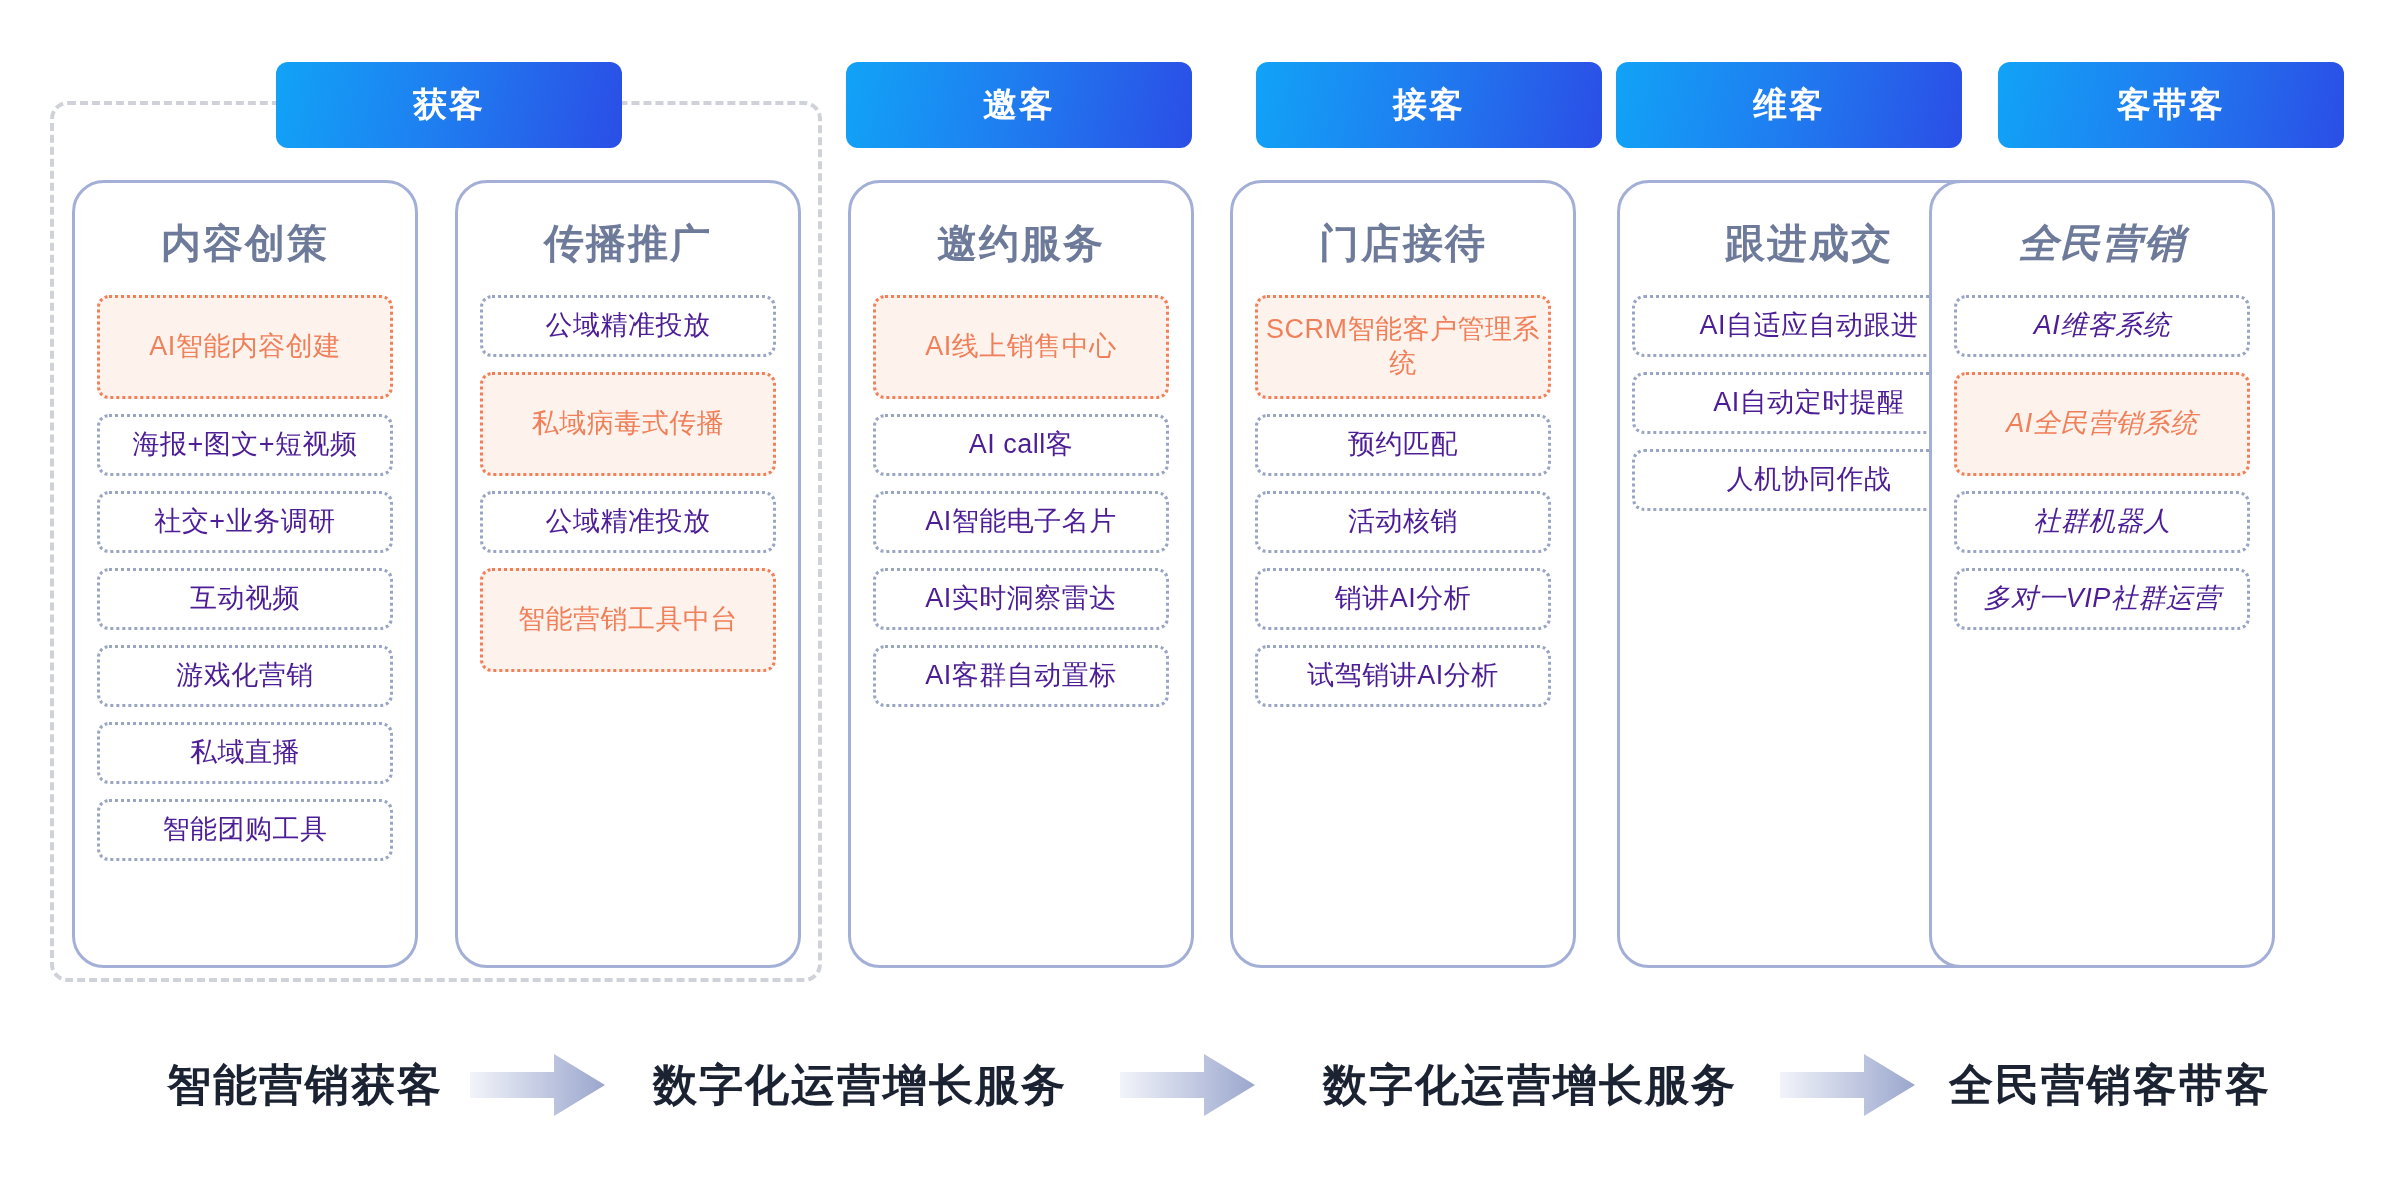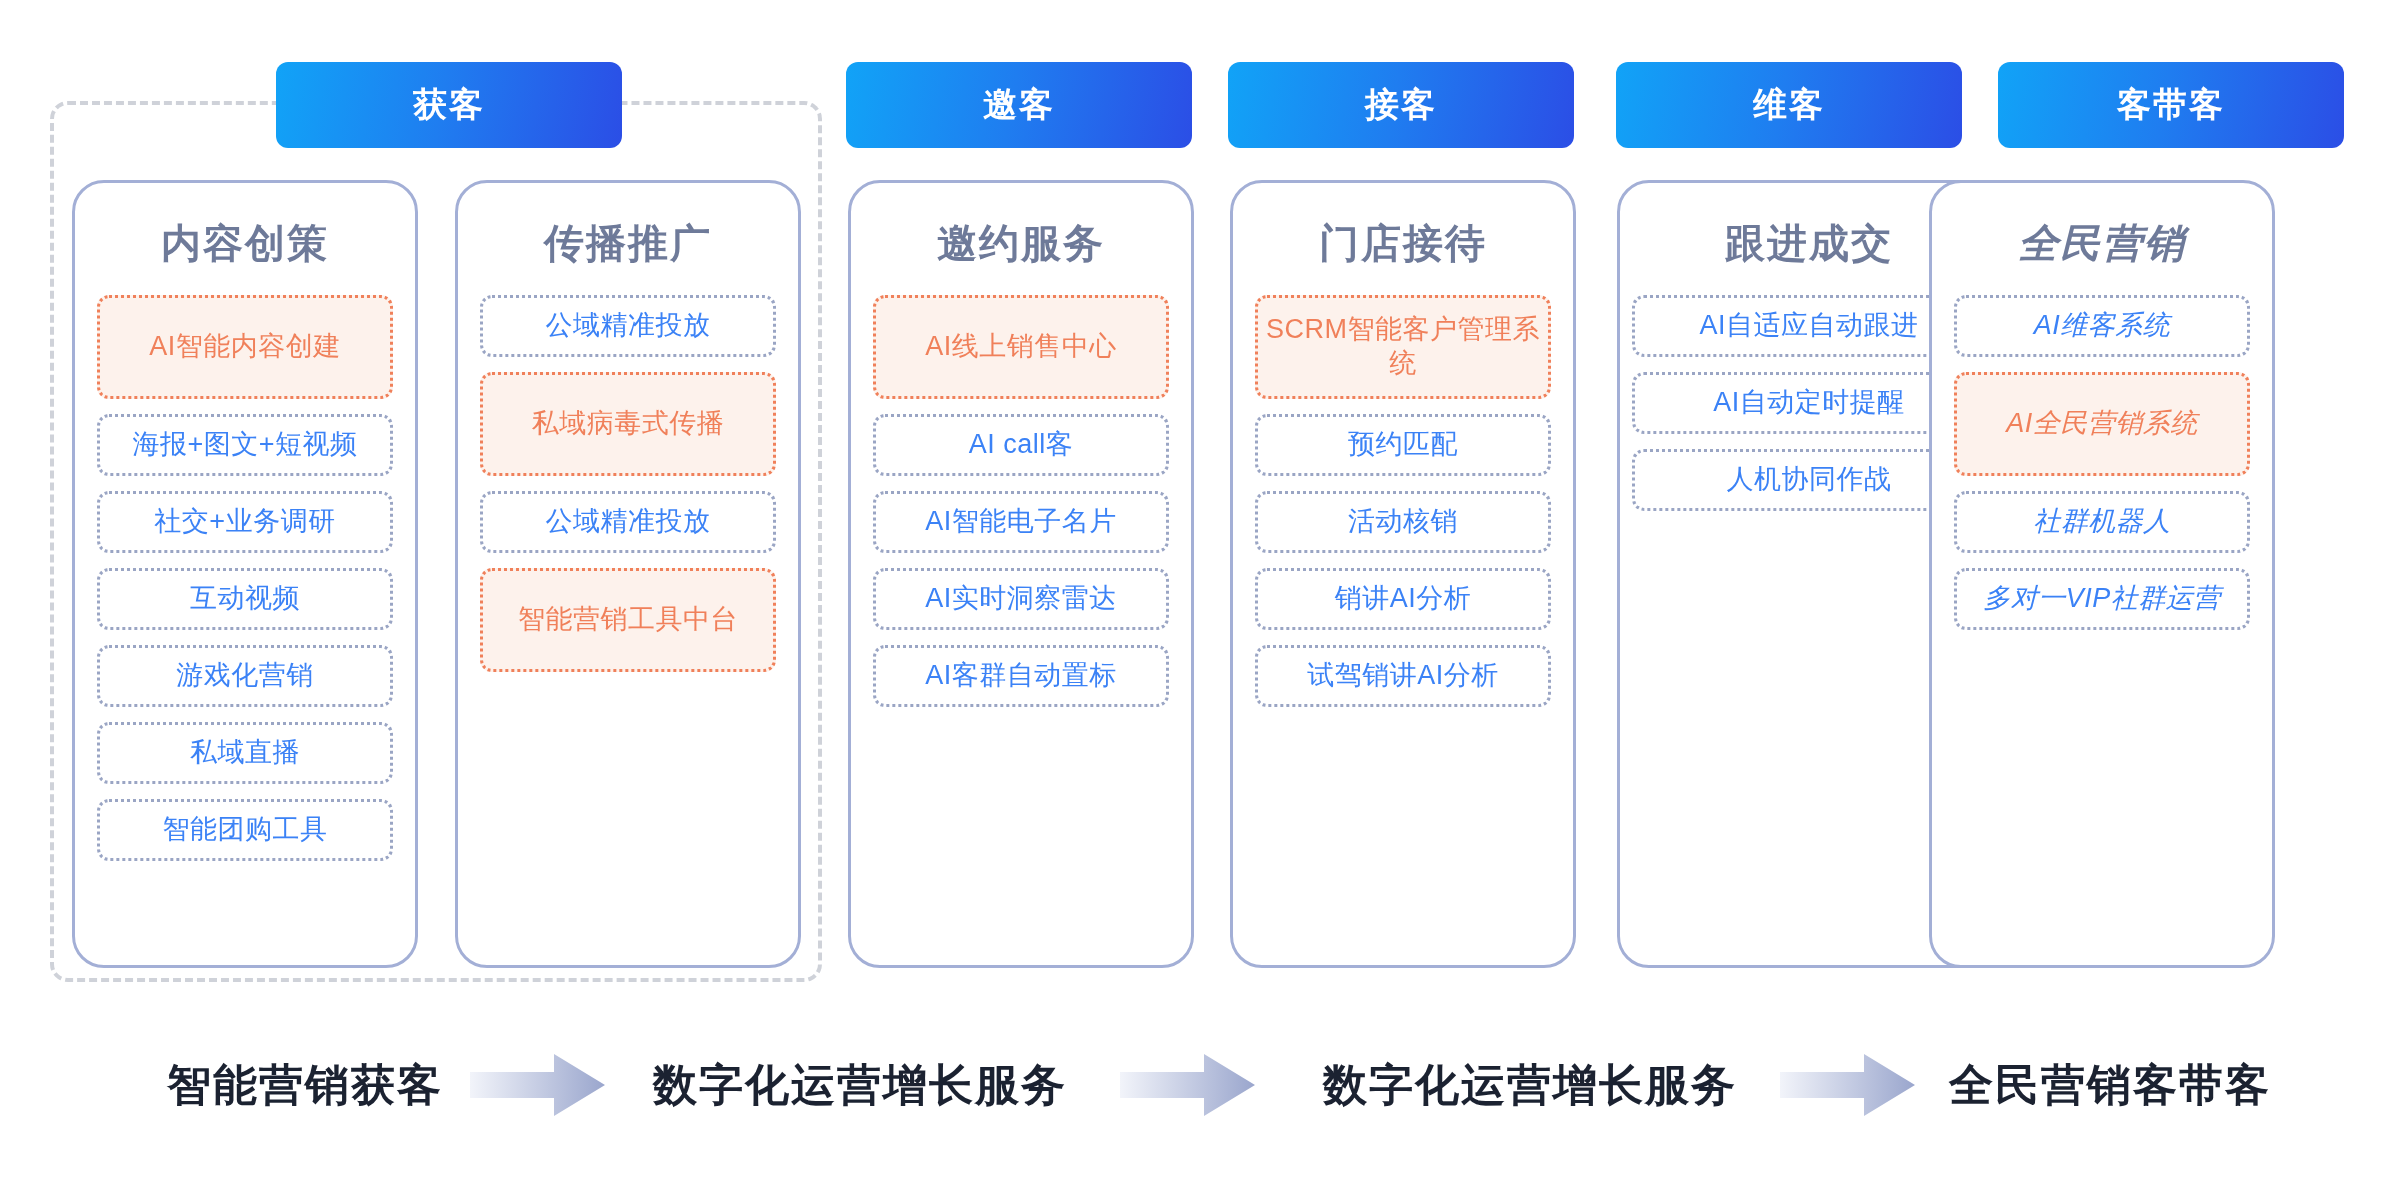--- a/index.html
+++ b/index.html
@@ -92,21 +92,21 @@
     display: flex;
     align-items: center;
     justify-content: center;
     text-align: center;
     line-height: 1.25;
     font-size: 27px;
     letter-spacing: 0.5px;
   }
   .item.normal {
     border: 3px dotted #9aa5c4;
-    color: #3b82f6;
+    color: #4c1d95;
     background: #ffffff;
     min-height: 62px;
     padding: 8px 6px;
   }
   .item.highlight {
     border: 3px dotted #f0805a;
     color: #f0805a;
     background: #fdf2ec;
     min-height: 62px;
     padding: 8px 6px;
@@ -145,21 +145,21 @@
   }
 </style>
 </head>
 <body>
 
 <div id="dashed-group"></div>
 
 <div id="pill-row">
     <div class="pill" style="left: 276px; width: 346px;">获客</div>
     <div class="pill" style="left: 846px; width: 346px;">邀客</div>
-    <div class="pill" style="left: 1228px; width: 346px;">接客</div>
+    <div class="pill" style="left: 1256px; width: 346px;">接客</div>
     <div class="pill" style="left: 1616px; width: 346px;">维客</div>
     <div class="pill" style="left: 1998px; width: 346px;">客带客</div>
   </div>
 
 <div id="columns">
     <div class="column-card" style="left: 72px; width: 346px;">
       <div class="col-title">内容创策</div>
       <div class="items">
         <div class="item highlight tall">AI智能内容创建</div>
         <div class="item normal">海报+图文+短视频</div>

